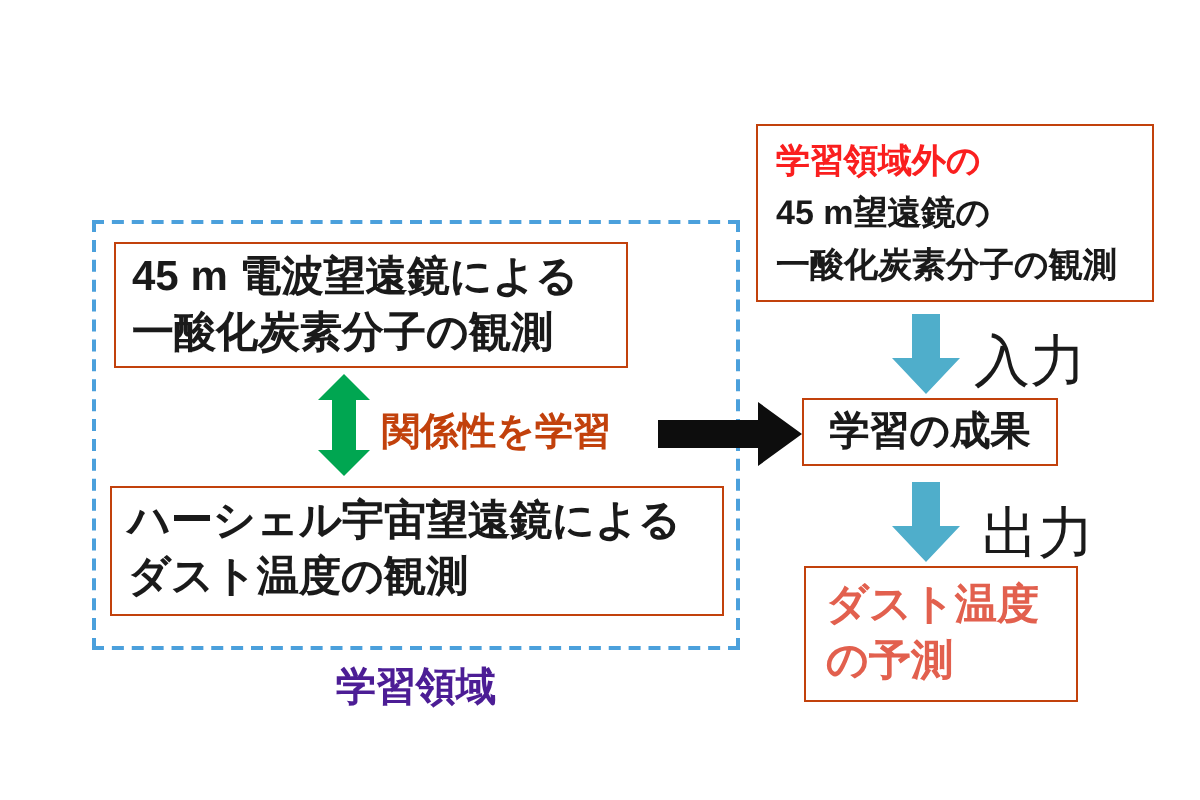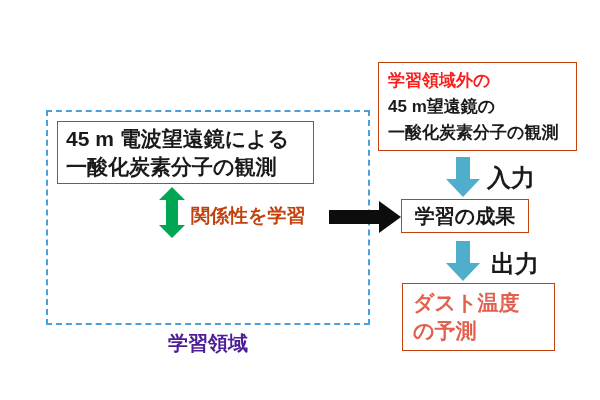--- a/index.html
+++ b/index.html
@@ -40,36 +40,36 @@
     font-size:17px;line-height:26px;font-weight:600;
   }
   .box-outside .red-line{color:#FA1F1F;font-weight:700;}
   .box-result{
     left:401px;top:199px;width:126px;height:32px;
     font-size:20px;font-weight:600;
     text-align:center;line-height:32px;
   }
   .box-predict{
     left:402px;top:283px;width:125px;height:59px;
-    padding:5px 16px 2px 10px;
+    padding:5px 0 2px 10px;
     font-size:21px;line-height:28px;font-weight:700;
     color:#E2604E;
   }
   .relation-label{
     left:191px;top:203px;
     font-size:19px;font-weight:700;color:#c2410c;
     white-space:nowrap;
   }
   .region-label{
     left:46px;top:330px;width:324px;
     text-align:center;
     font-size:20px;font-weight:700;color:#4c1d95;
   }
   .io-label{
-    font-size:24px;font-weight:700;color:#1a1a1a;
+    font-size:28px;font-weight:400;color:#1a1a1a;
     white-space:nowrap;
   }
   .line{display:block;white-space:nowrap;}
 </style>
 </head>
 <body>
 
 <div id="stage">
 
   <div class="abs region"></div>
@@ -78,20 +78,24 @@
     <span class="line">45 m 電波望遠鏡による</span>
     <span class="line">一酸化炭素分子の観測</span>
   </div>
 
   <svg class="abs" style="left:158px;top:187px;" width="28" height="51" viewBox="0 0 28 51">
     <polygon points="14,0 27,13 20,13 20,38 27,38 14,51 1,38 8,38 8,13 1,13" fill="#00A651"></polygon>
   </svg>
 
   <div class="abs relation-label">関係性を学習</div>
 
+  <div class="abs node box-dust">
+    <span class="line">ハーシェル宇宙望遠鏡による</span>
+    <span class="line">ダスト温度の観測</span>
+  </div>
 
   <div class="abs region-label">学習領域</div>
 
   <svg class="abs" style="left:329px;top:201px;" width="72" height="32" viewBox="0 0 72 32">
     <polygon points="0,9 50,9 50,0 72,16 50,32 50,23 0,23" fill="#0d0d0d"></polygon>
   </svg>
 
   <div class="abs node box-outside">
     <span class="line red-line">学習領域外の</span>
     <span class="line">45 m望遠鏡の</span>

